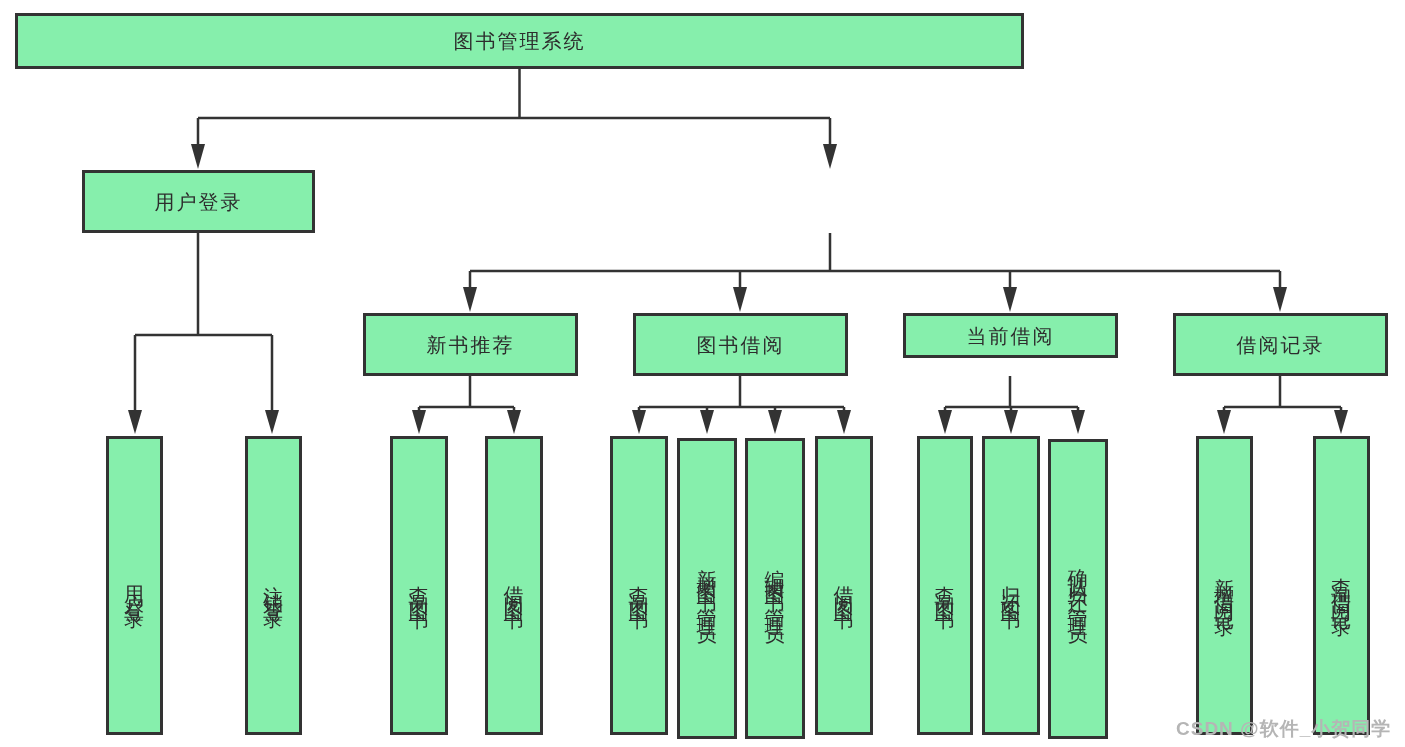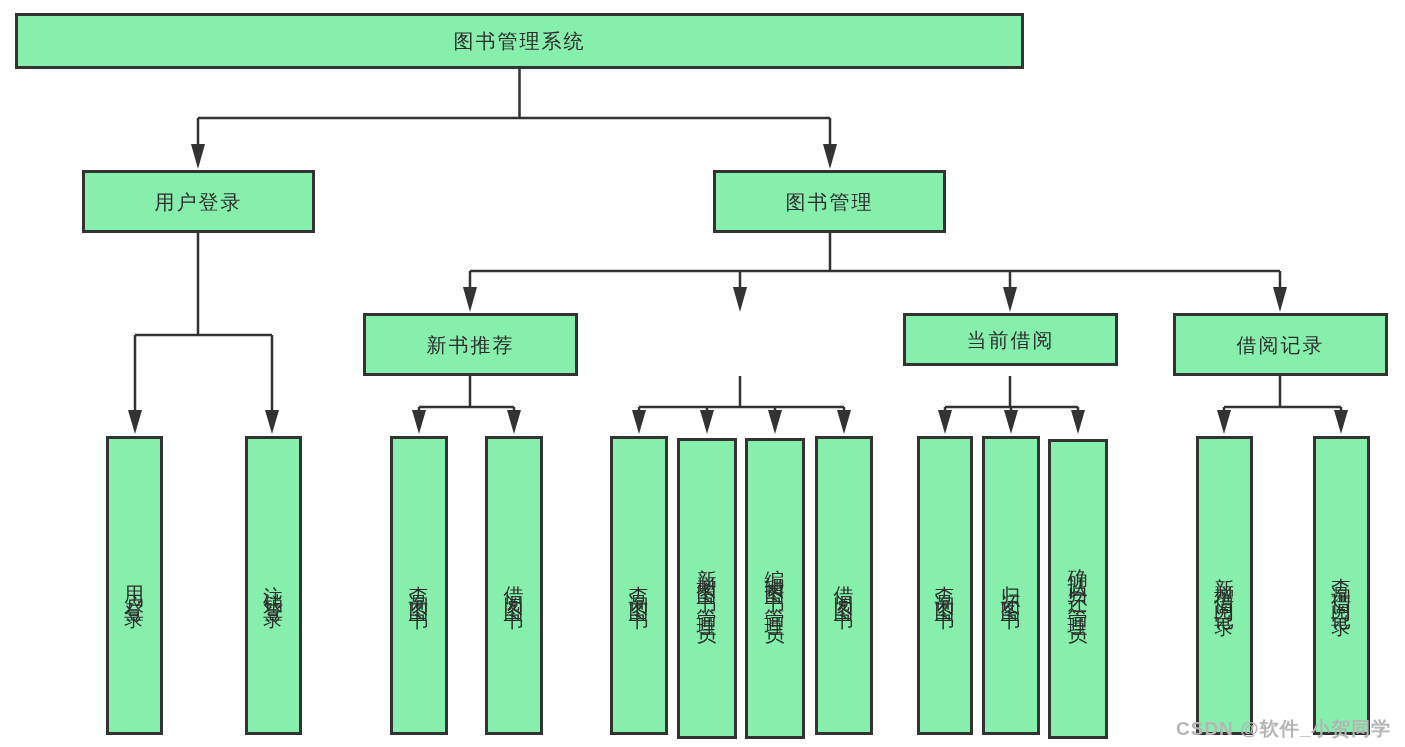--- a/index.html
+++ b/index.html
@@ -120,28 +120,28 @@
     </g>
   </svg>
 
   <div class="node hbox" style="left:15px;top:13px;width:1009px;height:56px">
     <span>图书管理系统</span>
   </div>
 
   <div class="node hbox" style="left:82px;top:170px;width:233px;height:63px">
     <span>用户登录</span>
   </div>
-  <div class="node hbox" style="left:713px;top:170px;width:233px;height:63px">
-    <span>图书管理</span>
-  </div>
 
   <div class="node hbox" style="left:363px;top:313px;width:215px;height:63px">
     <span>新书推荐</span>
   </div>
-  <div class="node hbox" style="left:903px;top:313px;width:215px;height:53px">
+  <div class="node hbox" style="left:633px;top:313px;width:215px;height:63px">
+    <span>图书借阅</span>
+  </div>
+  <div class="node hbox" style="left:903px;top:313px;width:215px;height:45px">
     <span>当前借阅</span>
   </div>
   <div class="node hbox" style="left:1173px;top:313px;width:215px;height:63px">
     <span>借阅记录</span>
   </div>
 
   <div class="node vbox" style="left:106px;top:436px;width:57px;height:299px">
     <span>用户登录</span>
   </div>
   <div class="node vbox" style="left:245px;top:436px;width:57px;height:299px">

